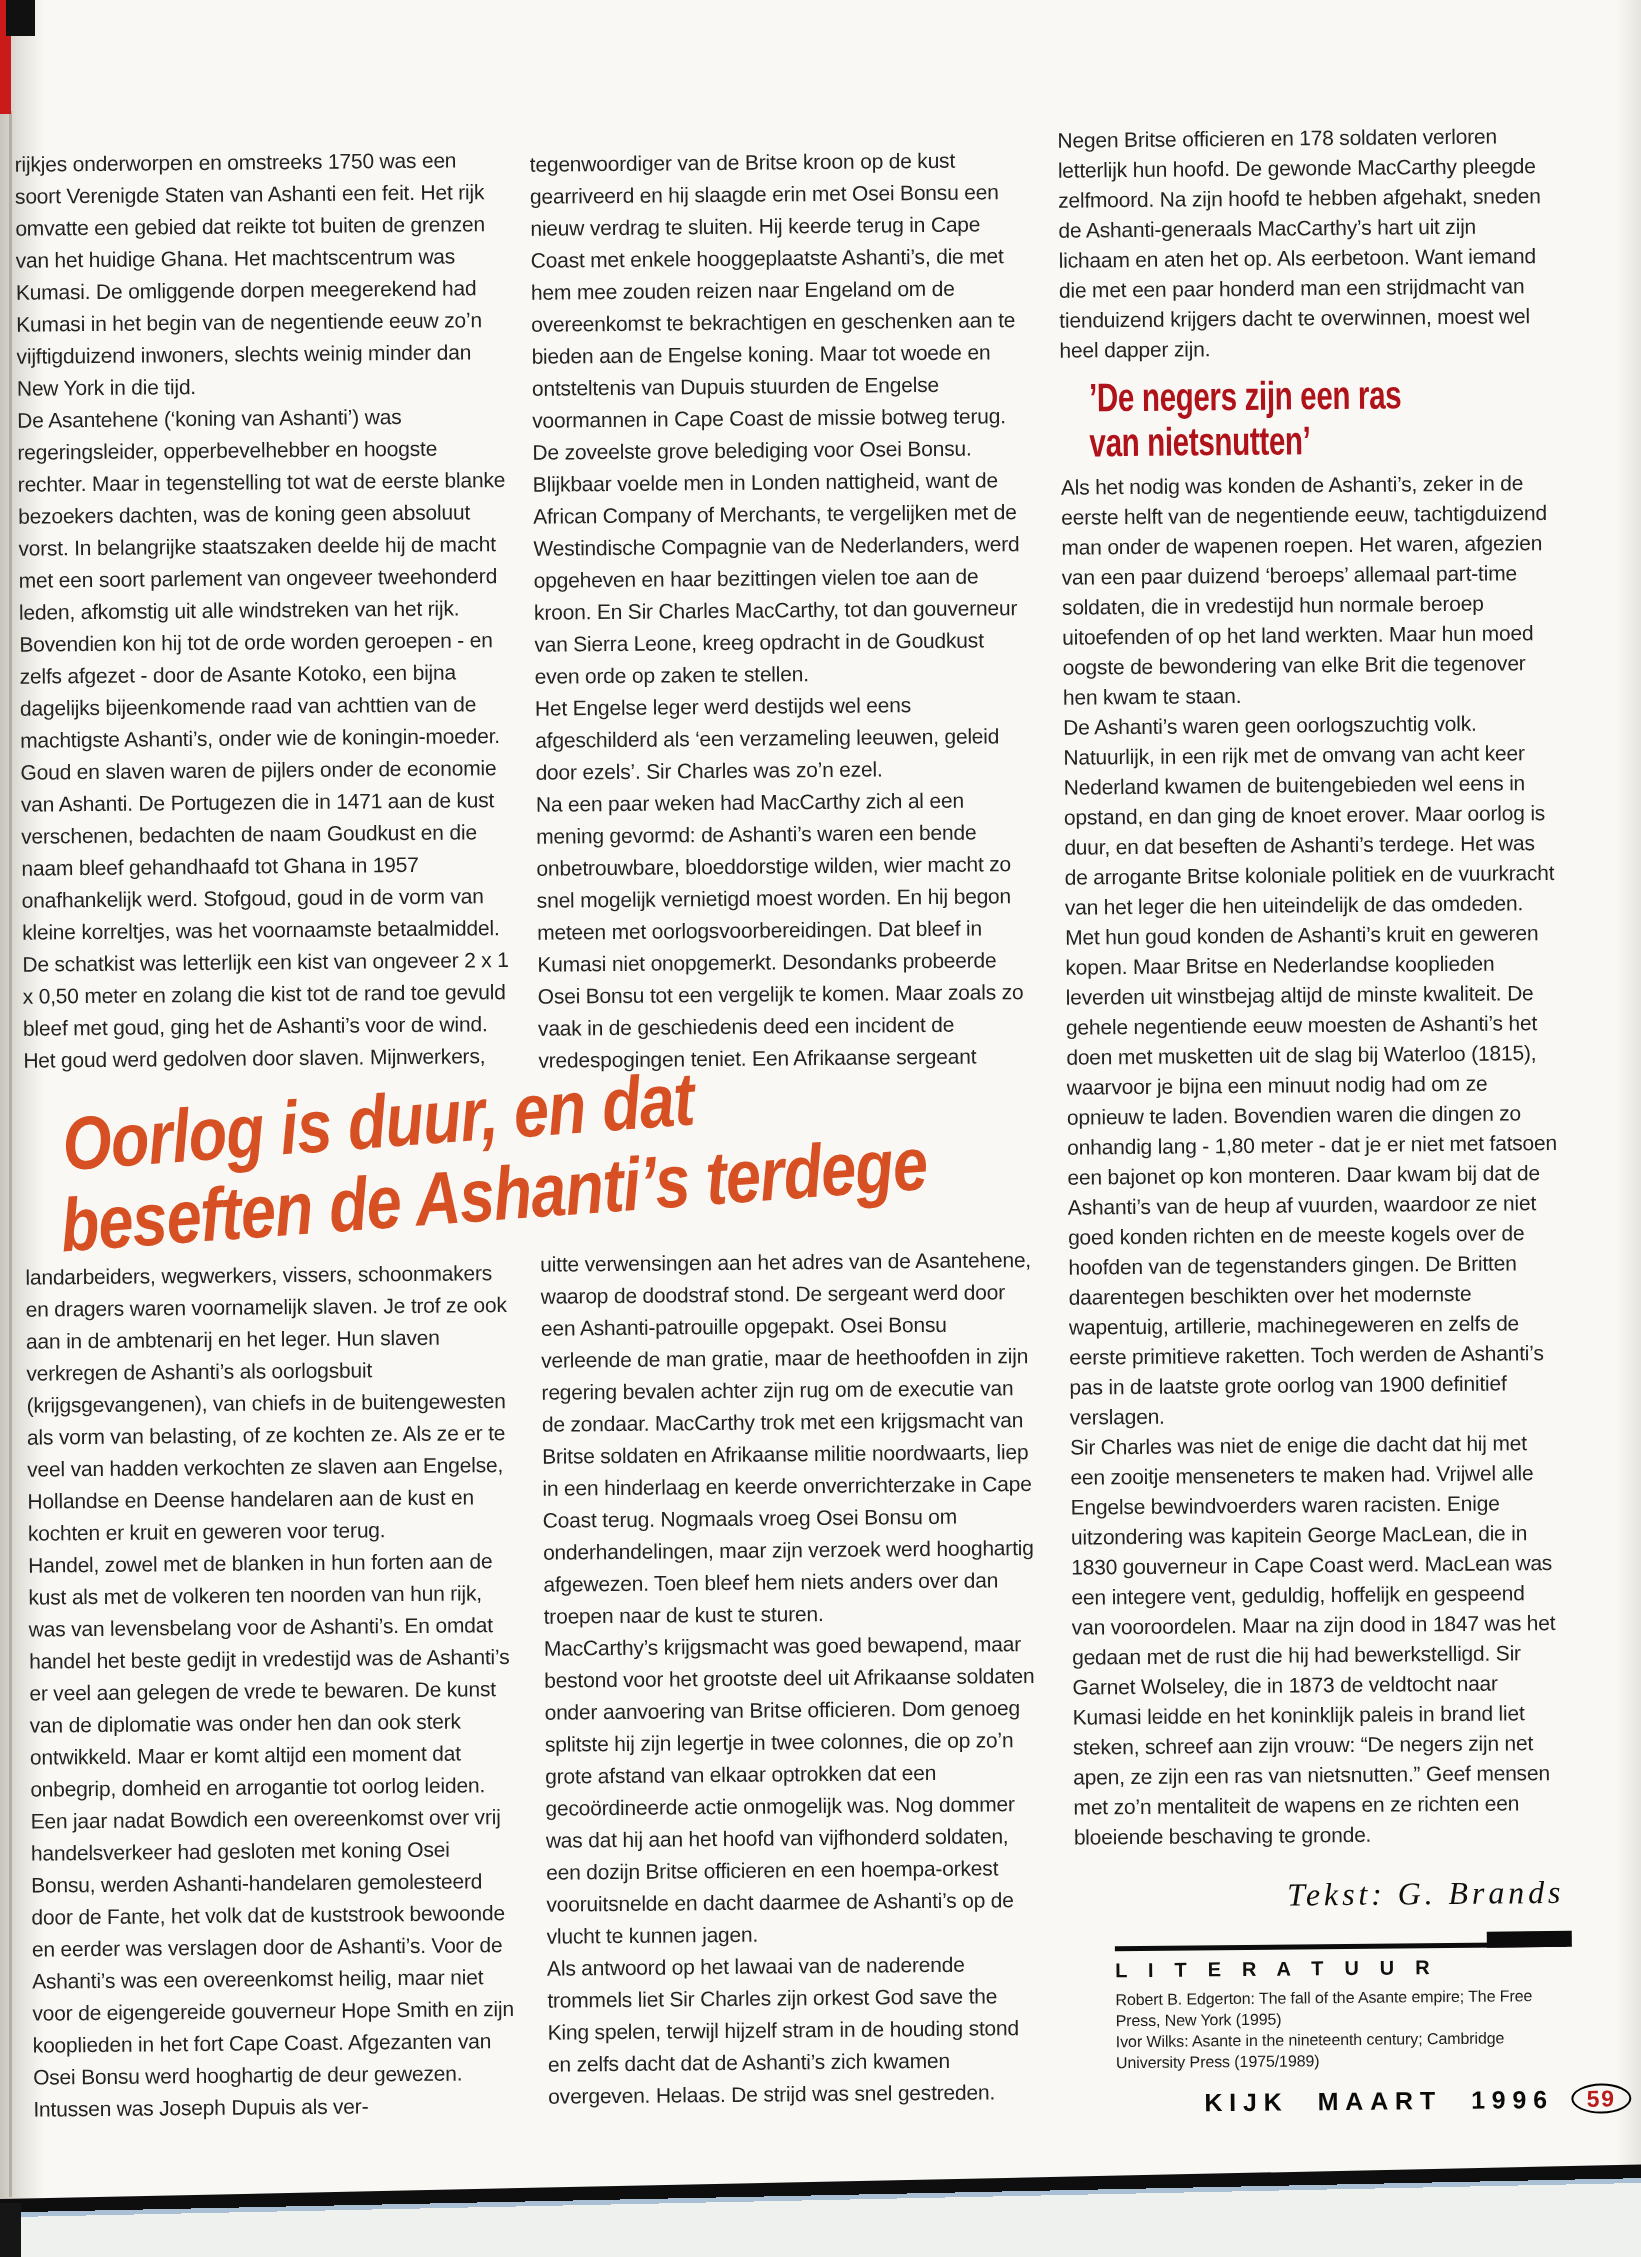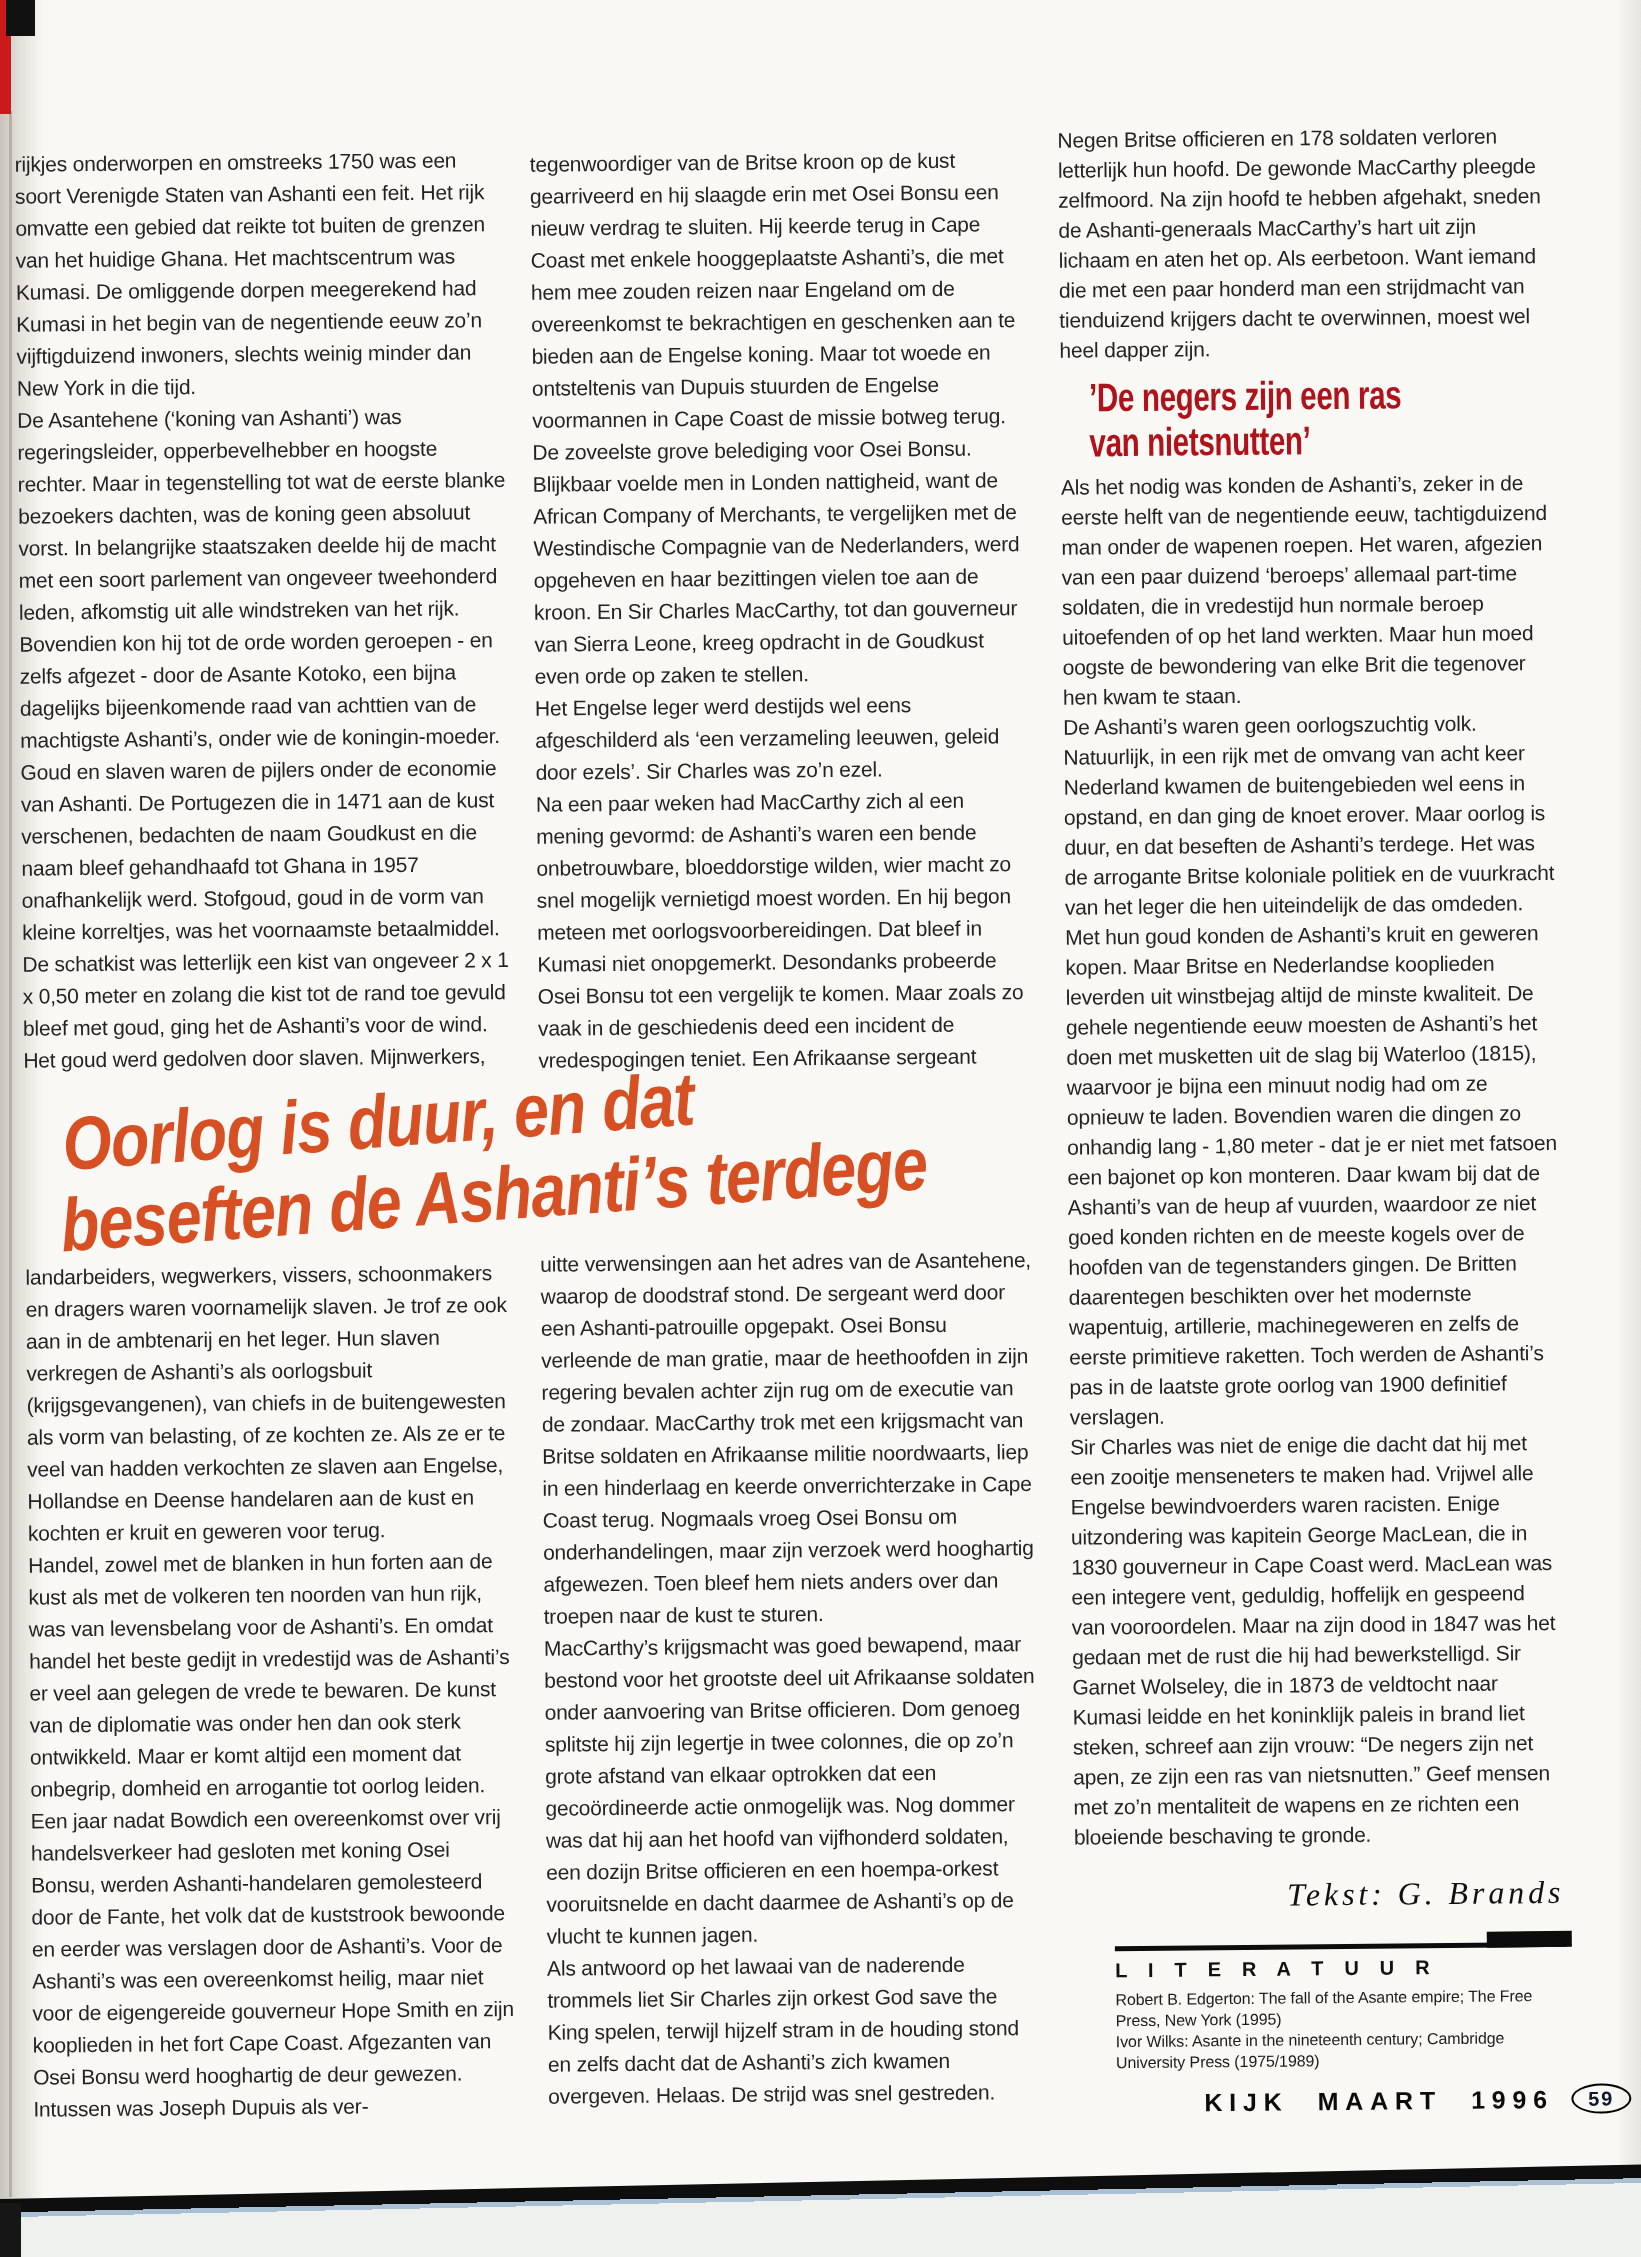--- a/index.html
+++ b/index.html
@@ -50,21 +50,21 @@
   .lit-rule{position:absolute;left:1107px;top:1949px;width:452px;height:4.8px;background:#0c0c0c;}
   .lit-rule-thick{position:absolute;left:1479px;top:1938px;width:85px;height:16.4px;background:#0c0c0c;}
   #lit-label{position:absolute;left:1107px;top:1962px;font-size:20px;font-weight:bold;
     letter-spacing:7.7px;color:#111;}
   #lit-entries{position:absolute;left:1107px;top:1992px;width:462px;}
   #lit-entries p{margin:0;font-size:16px;line-height:21px;letter-spacing:-0.1px;color:#1c1c1c;}
   #footer{position:absolute;left:1195px;top:2091px;display:flex;align-items:center;}
   #footer-text{font-size:25px;font-weight:bold;letter-spacing:6.8px;word-spacing:15.4px;color:#0b0b0b;white-space:nowrap;}
   #page-badge{margin-left:17.4px;width:56px;height:26px;border:2.9px solid #000;border-radius:50%;
     display:flex;align-items:center;justify-content:center;
-    font-size:20px;font-weight:bold;letter-spacing:1.9px;color:#0f172a;}
+    font-size:23px;font-weight:bold;letter-spacing:1.9px;color:#b91c1c;}
 </style>
 </head>
 <body>
 
 <div id="page">
 
   <div class="gutter-left"></div>
   <div class="gutter-crease"></div>
   <div class="edge-right"></div>
   <div class="red-strip"></div>

